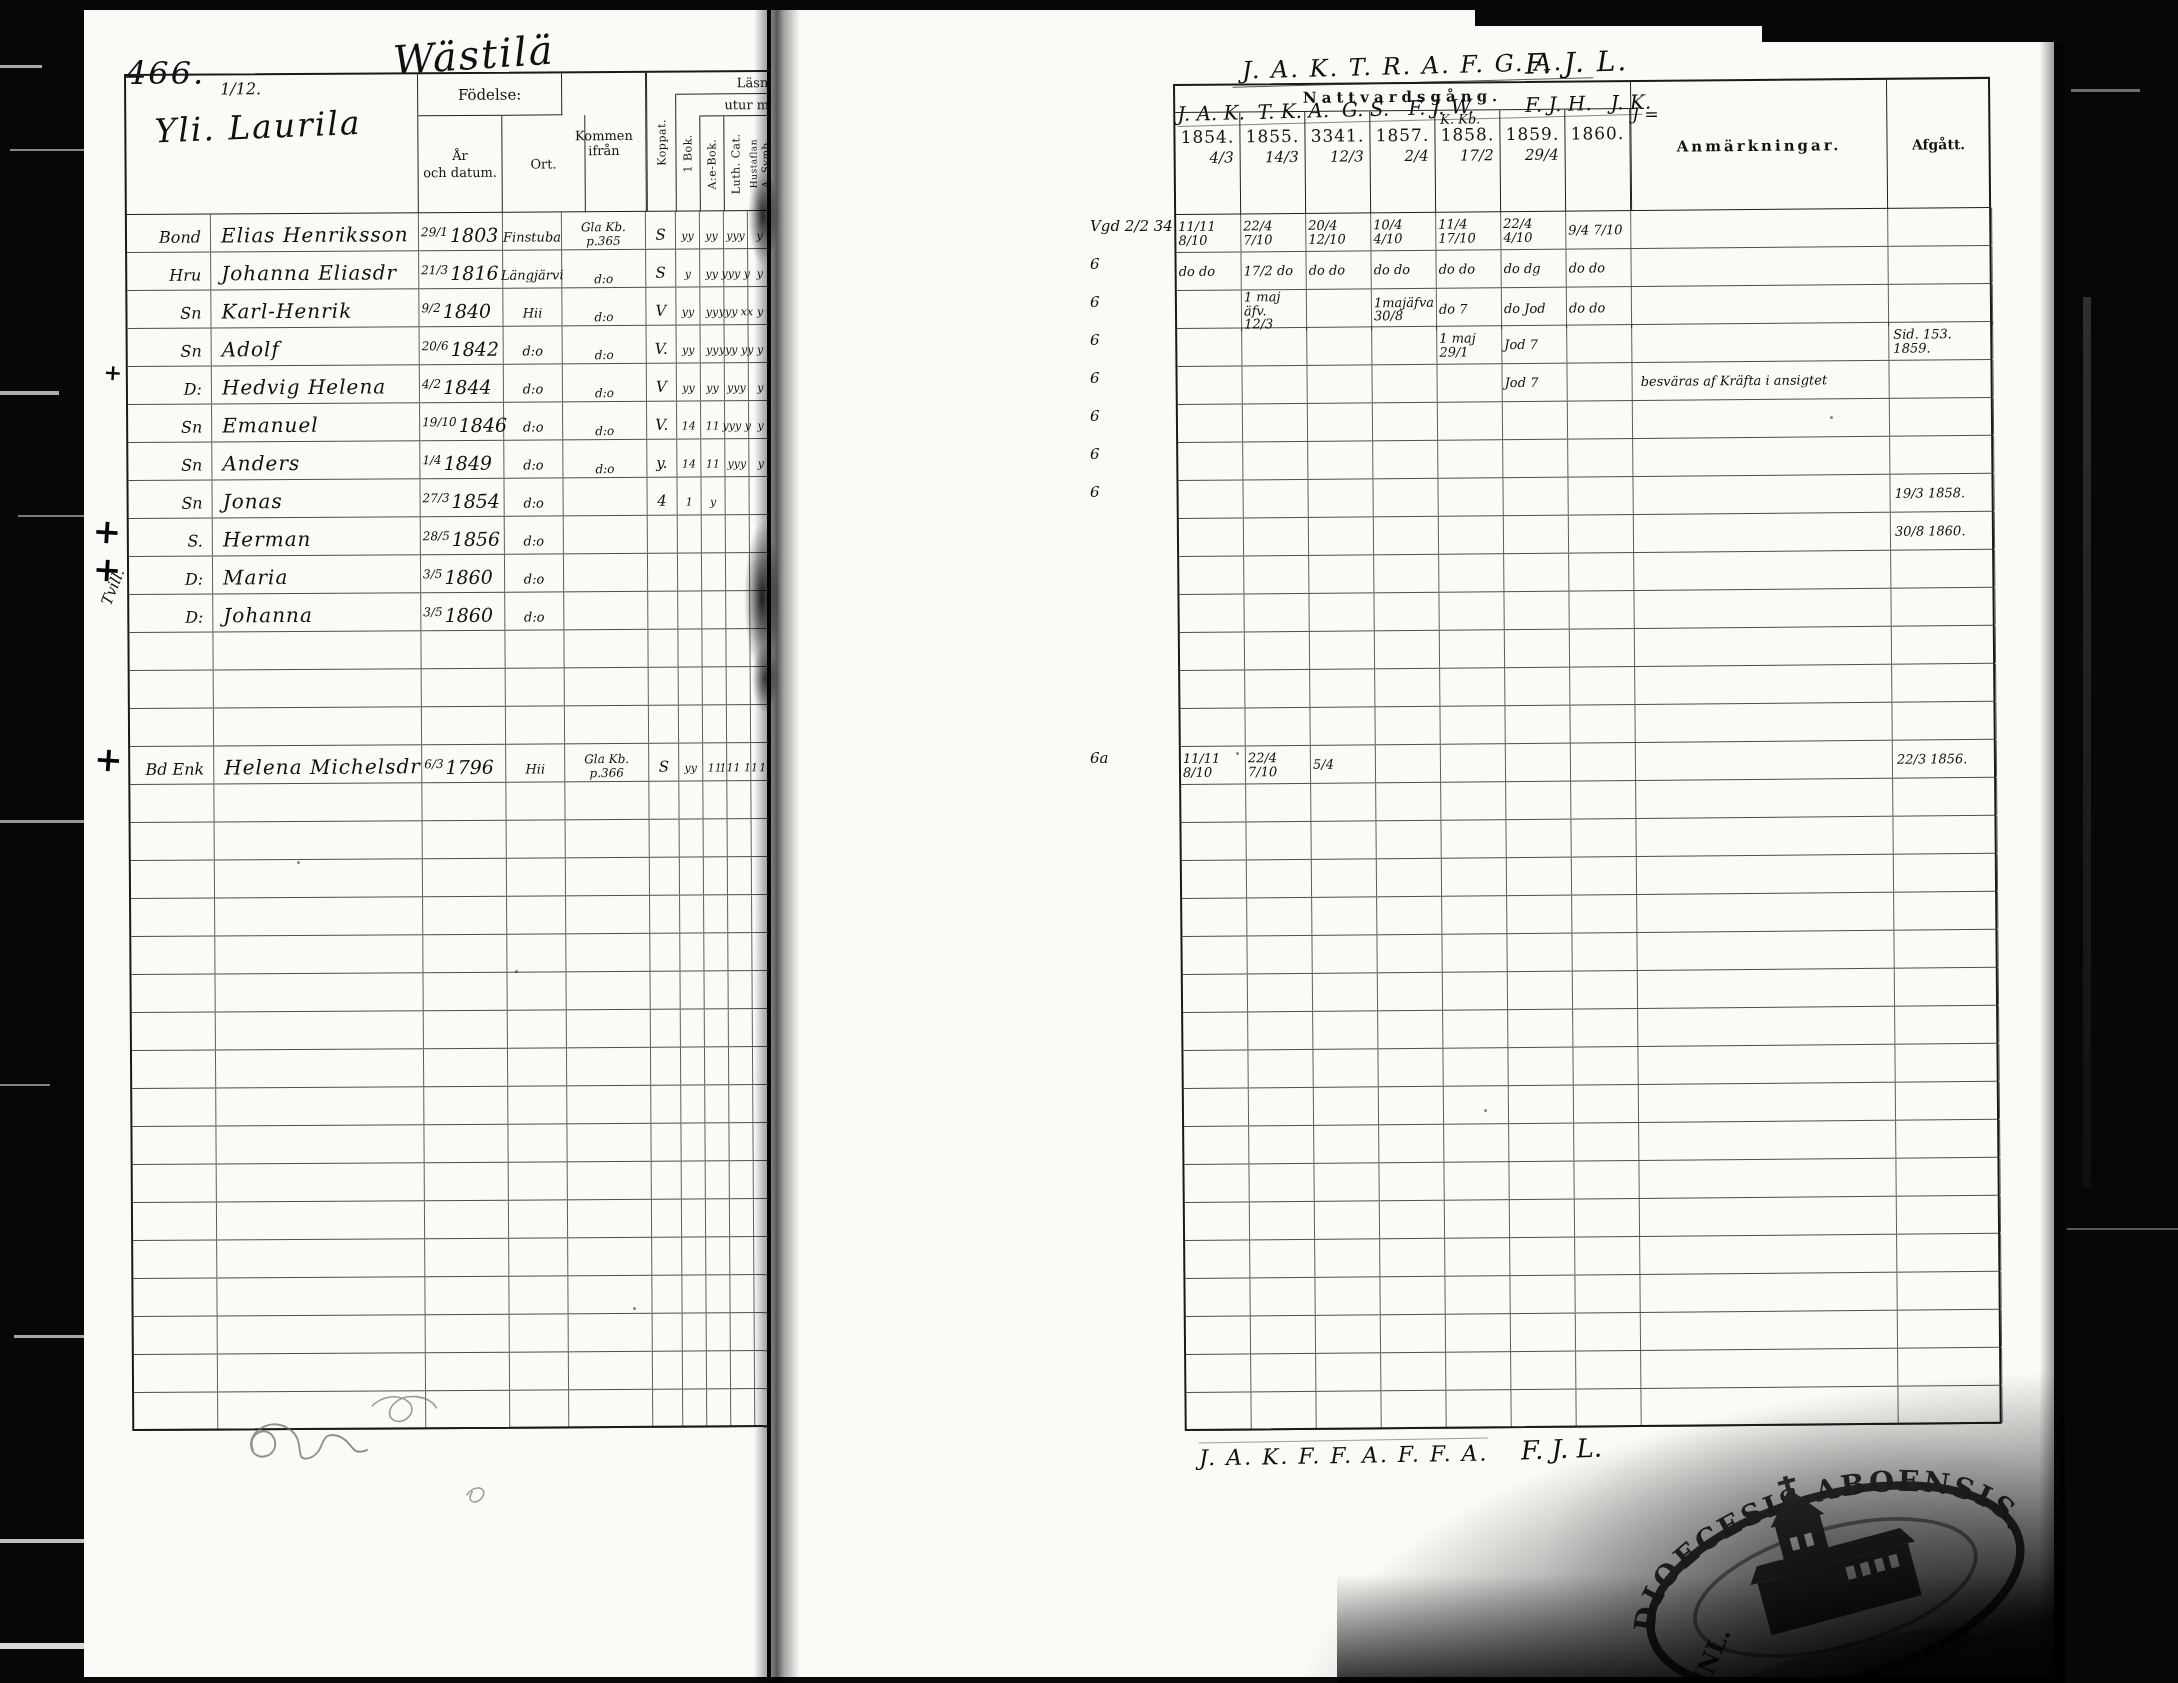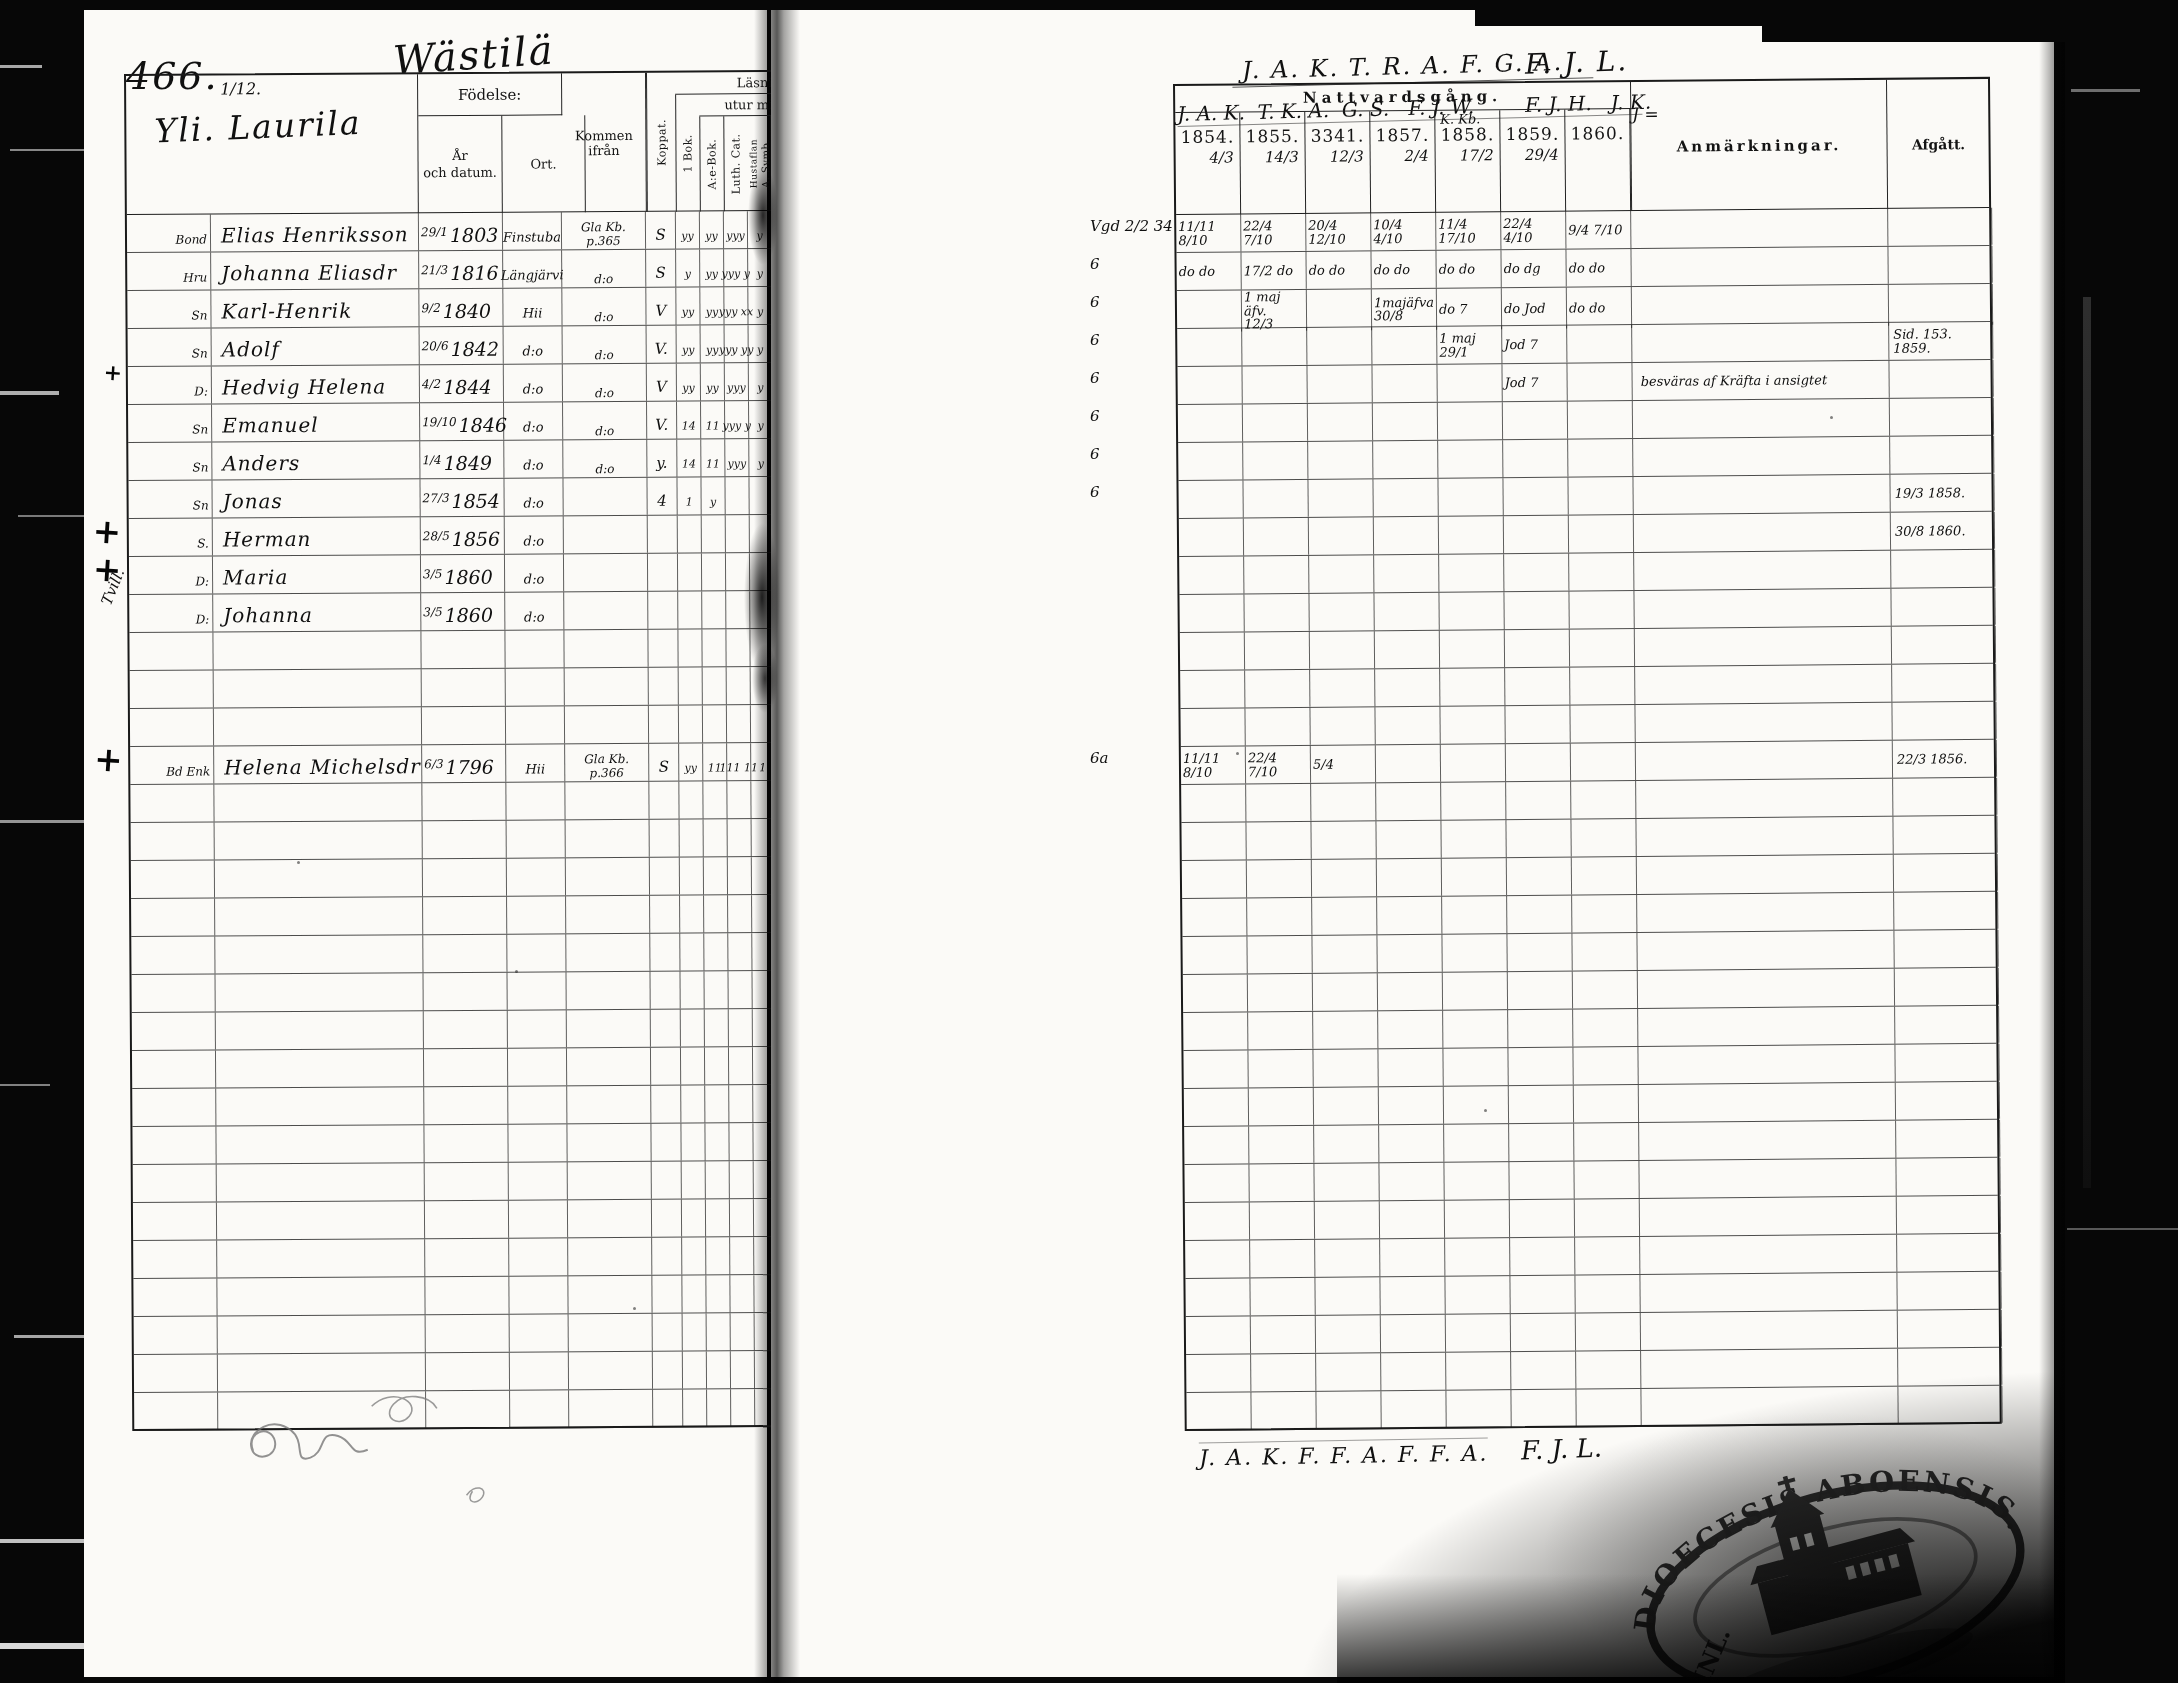--- a/index.html
+++ b/index.html
@@ -11,21 +11,21 @@
   .pre{white-space:pre-line}
   
   .ltable{position:absolute;left:40px;top:68px;width:876px;height:1357px;border:2px solid #1a1a1a;transform:rotate(-0.35deg);transform-origin:0 0}
   .lhead{position:absolute;left:0;top:0;width:872px;height:139px;border-bottom:1.6px solid #1c1c1c}
   .hcell{position:absolute;display:flex;align-items:center;justify-content:center;text-align:center}
   .bR{border-right:1.4px solid #242424}.bB{border-bottom:1.4px solid #242424}
   .vlab{writing-mode:vertical-rl;transform:rotate(180deg);font-size:11px;letter-spacing:0.5px;display:flex;align-items:center;justify-content:center}
   .lbody{position:absolute;left:0;top:139px;width:872px}
   .lrow{display:grid;grid-template-columns:84px 208px 84px 59px 84px 30px 24px 24px 24px 24px 61px 24px 36px 111px;height:38px;border-bottom:1px solid rgba(28,28,28,.78)}
   .lrow>div{border-right:1px solid rgba(28,28,28,.7);display:flex;align-items:flex-end;overflow:visible}
-  .c-title{justify-content:flex-end;padding:0 3px 5px 0;font-size:12px;white-space:nowrap}
+  .c-title{justify-content:flex-end;padding:0 9px 5px 0;font-size:16px;white-space:nowrap}
   .c-name{padding:0 0 4px 10px;font-size:20px;white-space:nowrap;letter-spacing:1px}
   .c-born{font-size:19px;padding:0 0 4px 2px;white-space:nowrap}
   .frac{font-size:12px;transform:translateY(-7px);margin-right:2px;display:inline-block}
   .c-ort{font-size:13px;justify-content:center;padding-bottom:6px;white-space:pre-line;text-align:center;line-height:1}
   .c-kommen{font-size:12px;justify-content:center;align-items:center;padding-top:4px;white-space:pre-line;text-align:center;line-height:1.15}
   .c-koppat{font-size:15px;justify-content:center;padding-bottom:5px}
   .c-mark{font-size:11px;justify-content:center;padding-bottom:6px;white-space:nowrap}
   .c-vid{font-size:13px;padding:2px 2px;white-space:pre-line;align-items:flex-start!important;line-height:1.2}
   .cross{position:absolute;left:-36px;font-family:"DejaVu Serif",serif;font-weight:bold;font-size:34px;color:#060606;transform:rotate(4deg)}
   .cross.small{left:-24px;font-size:22px}
@@ -47,21 +47,21 @@
   .scratch{position:absolute;z-index:6}
   .speck{position:absolute;width:3px;height:3px;border-radius:50%;background:#1c1c1c;opacity:.55;z-index:3}
   .darken{position:absolute;z-index:4;pointer-events:none}
 </style>
 </head>
 <body>
 
 <div id="viewport">
 
   <div class="page" style="left:84px;top:6px;width:683px;height:1671px">
-    <div class="hw" style="position:absolute;left:42px;top:48px;font-size:38px;letter-spacing:2px">466.</div>
+    <div class="hw" style="position:absolute;left:42px;top:48px;font-size:32px;letter-spacing:2px">466.</div>
     <div class="hw" style="position:absolute;left:309px;top:26px;font-size:40px;letter-spacing:2px;transform:rotate(-4deg)">Wästilä</div>
 
     <div class="ltable">
       <div class="lhead">
         <div class="hcell" style="left:0;top:0;width:292px;height:139px;border-right:1.4px solid #242424">
           <span class="hw" style="position:absolute;left:94px;top:4px;font-size:16px">1/12.</span>
           <span class="hw" style="position:absolute;left:28px;top:32px;font-size:33px;letter-spacing:2px;transform:rotate(-2deg);white-space:nowrap">Yli. Laurila</span>
         </div>
         <div class="hcell pr bR bB" style="left:292px;top:0;width:144px;height:42px;font-size:15px">Födelse:</div>
         <div class="hcell pr bR pre" style="left:292px;top:42px;width:84px;height:97px;font-size:13px;line-height:1.25">År

